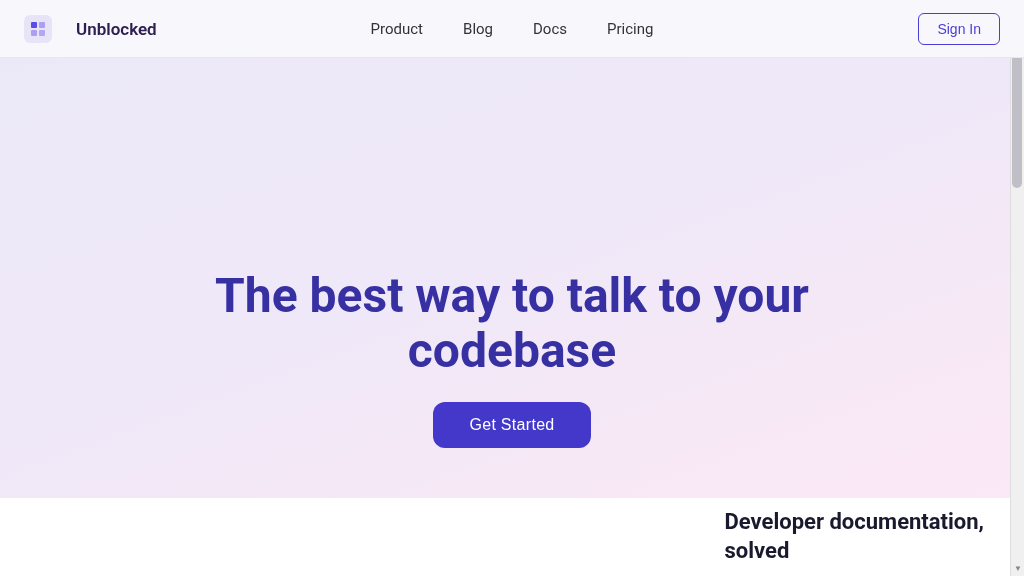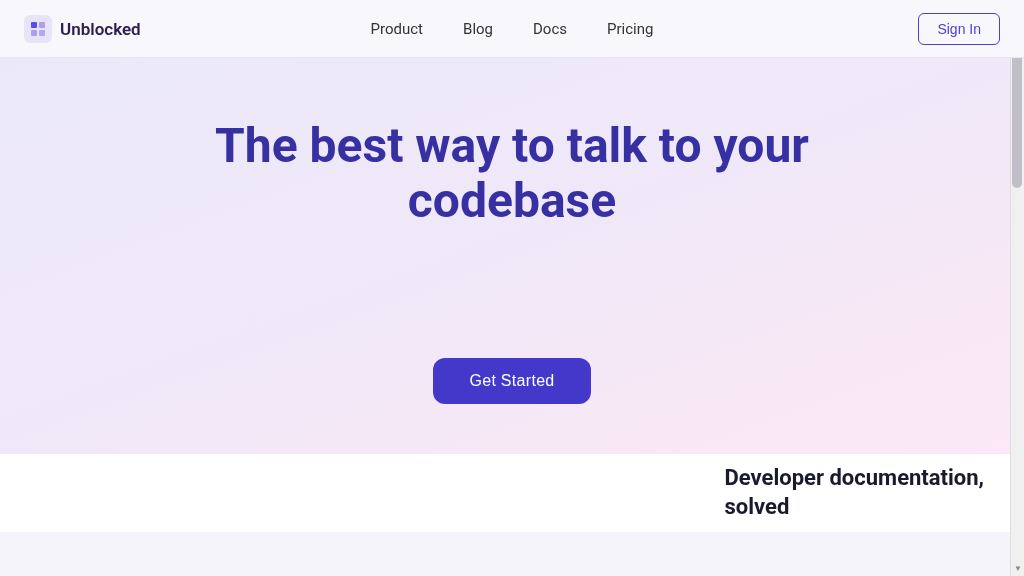--- a/index.html
+++ b/index.html
@@ -26,21 +26,21 @@
       height: 58px;
       background: #f8f7fc;
       border-bottom: 1px solid #e8e6f0;
       position: relative;
       z-index: 10;
     }
 
     .navbar-brand {
       display: flex;
       align-items: center;
-      gap: 8px;
+      gap: 24px;
       text-decoration: none;
       color: #2d2d2d;
     }
 
     .brand-icon {
       width: 28px;
       height: 28px;
     }
 
     .brand-name {
@@ -75,25 +75,25 @@
       font-size: 14px;
       cursor: pointer;
       font-weight: 500;
     }
 
     
     .hero {
       background: linear-gradient(160deg, #ebe9f8 0%, #f0e8f8 50%, #f8e8f5 80%, #fce8f8 100%);
       padding: 60px 20px 50px;
       text-align: center;
-      height: 396px;
+      height: 440px;
       display: flex;
       flex-direction: column;
       align-items: center;
-      justify-content: space-between;
+      justify-content: flex-end;
     }
 
     .hero-title {
       font-size: 48px;
       font-weight: 700;
       color: #3730a3;
       line-height: 1.15;
       margin-bottom: 24px;
       max-width: 800px;
     }

